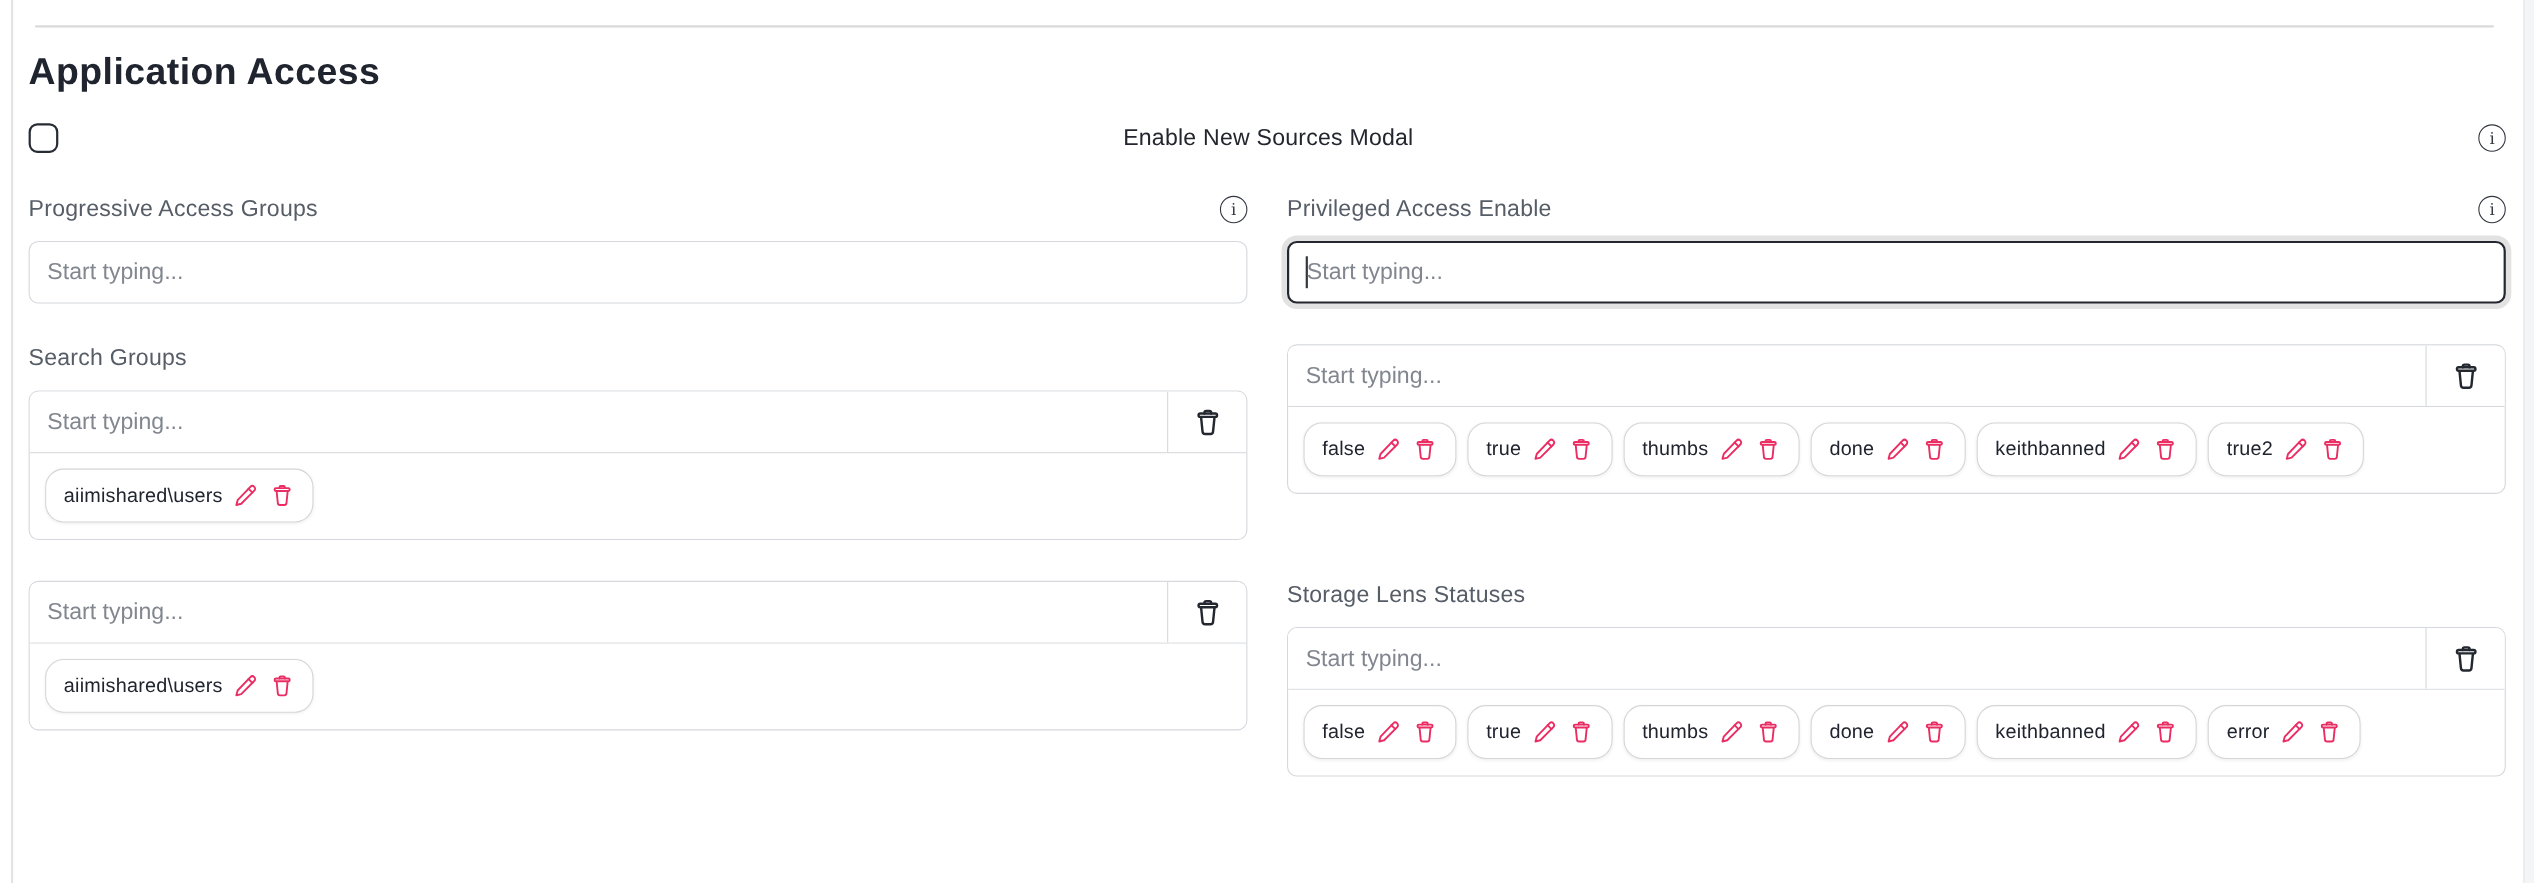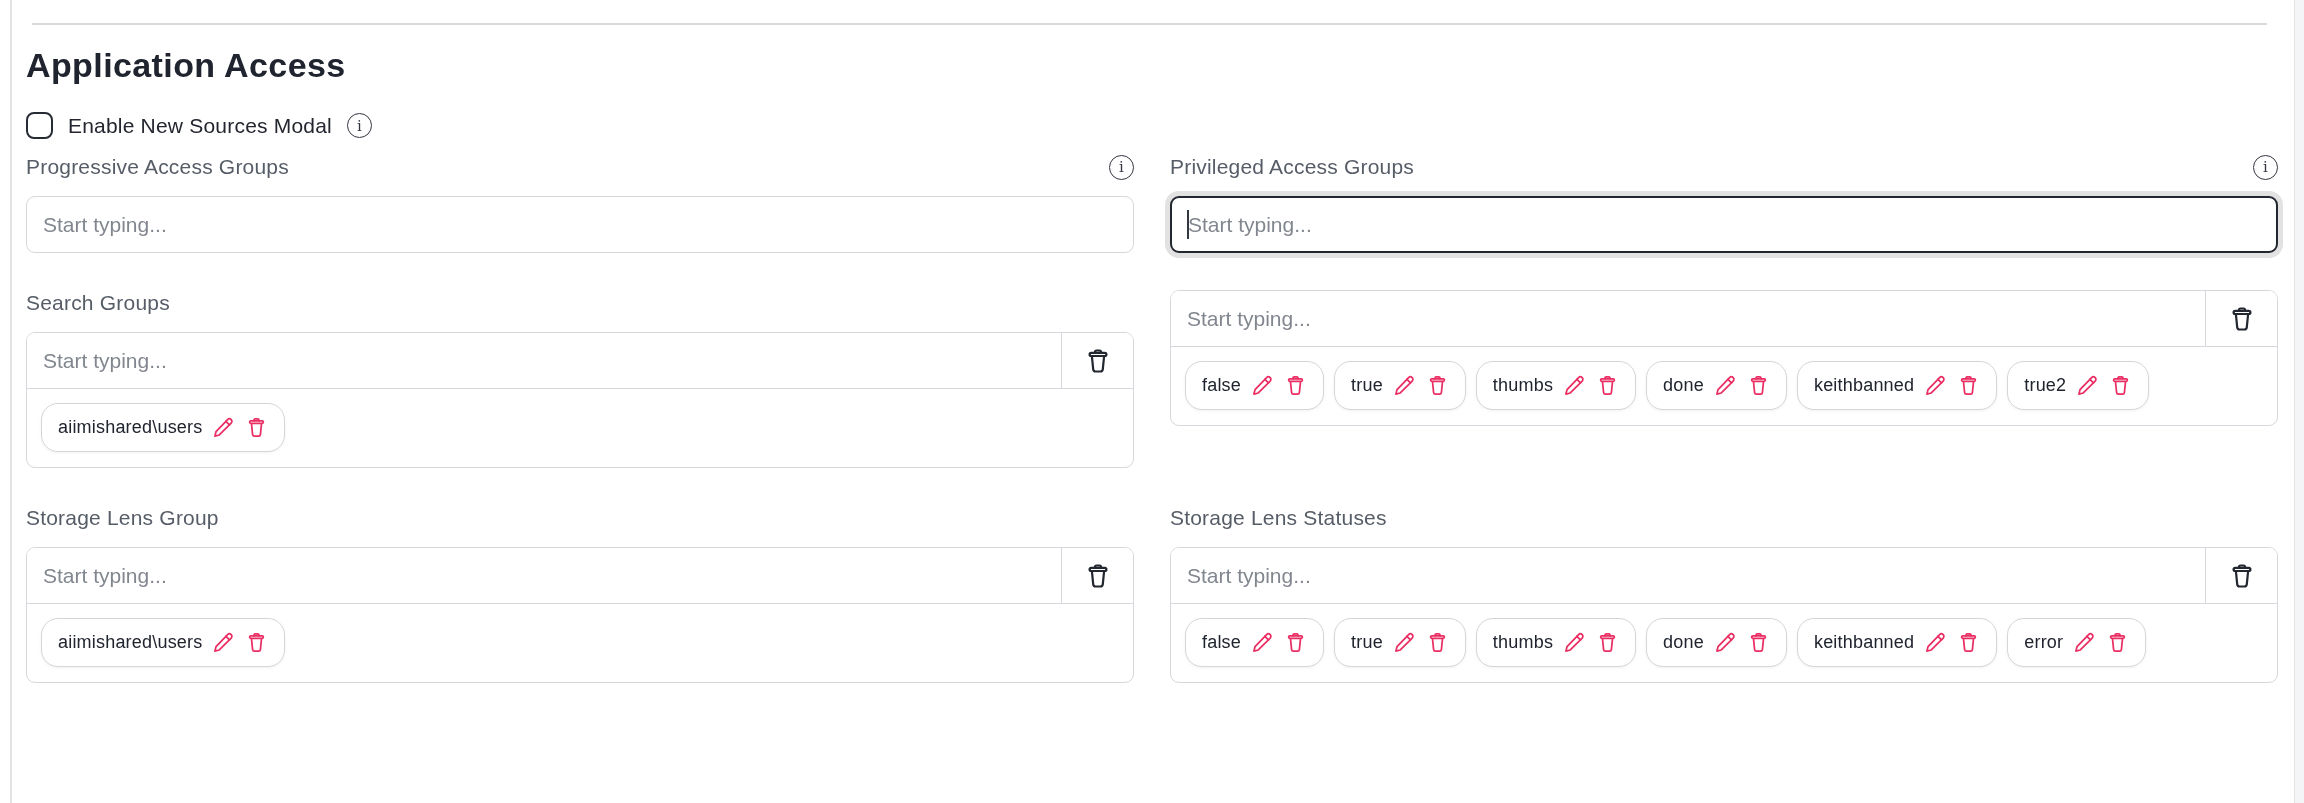--- a/index.html
+++ b/index.html
@@ -4,27 +4,27 @@
 <style>
   * { margin:0; padding:0; box-sizing:border-box; }
   html,body { width:2304px; height:803px; background:#fff; overflow:hidden;
     font-family:"Liberation Sans", sans-serif; }
   .left-line { position:absolute; left:10px; top:0; width:2px; height:803px; background:#e3e3e3; }
   .scroll-track { position:absolute; right:0; top:0; width:10px; height:803px; background:#f4f5f6; border-left:1.5px solid #e4e5e7; }
   .top-rule { position:absolute; top:23px; left:32px; width:2235px; height:2px; background:#d9d9d9; }
   .content { position:relative; padding:0 26px; }
   .page-title { padding-top:42px; font-size:34px; line-height:46px; font-weight:700;
     color:#20242e; letter-spacing:.4px; }
-  .checkbox-row { margin-top:24px; display:flex; align-items:center; gap:15px; }
+  .checkbox-row { margin-top:24px; display:flex; align-items:center; gap:15px;justify-content:space-between; }
   .checkbox { width:27px; height:27px; border:2.6px solid #272b33; border-radius:8px; background:#fff; cursor:pointer; flex:0 0 auto; }
   .checkbox-label { font-size:21px; color:#23262e; letter-spacing:.2px; }
   .info-icon { width:25px; height:25px; border-radius:50%; border:1.8px solid #33373f;
     display:inline-flex; align-items:center; justify-content:center;
     font-family:"DejaVu Serif", serif; font-size:15px; color:#33373f; flex:0 0 auto; cursor:pointer; background:#fff; }
-  .grid { margin-top:15px; display:grid; grid-template-columns:1fr 1fr; column-gap:36px; row-gap:37px; align-items:start; }
+  .grid { margin-top:38px; display:grid; grid-template-columns:1fr 1fr; column-gap:36px; row-gap:37px; align-items:start; }
   .field-head { display:flex; justify-content:space-between; align-items:center; margin-bottom:16px; min-height:26px; }
   .field-label { font-size:21px; color:#565d67; letter-spacing:.2px; }
   .input-wrap { position:relative; }
   .text-input { width:100%; height:57px; border:1.6px solid #d5d8dc; border-radius:9px;
     padding:0 16px; font-size:21px; color:#23262e; background:#fff; outline:none; }
   .text-input::placeholder { color:#82878f; }
   .text-input.focused { border:2.6px solid #23272f; box-shadow:0 0 0 5px #e2e2e2; }
   .caret { position:absolute; left:17px; top:14px; width:2px; height:29px; background:#33373e; }
   .multiselect { border:1.6px solid #d5d8dc; border-radius:9px; background:#fff; overflow:hidden; }
   .ms-top { display:flex; align-items:stretch; height:56px; border-bottom:1.6px solid #d5d8dc; }
@@ -64,21 +64,21 @@
         <span class="field-label">Progressive Access Groups</span>
         <span class="info-icon">i</span>
       </div>
       <div class="input-wrap">
         <input class="text-input" type="text" placeholder="Start typing..." style="">
       </div>
     </div>
 
     <div>
       <div class="field-head">
-        <span class="field-label">Privileged Access Groups</span>
+        <span class="field-label">Privileged Access Enable</span>
         <span class="info-icon">i</span>
       </div>
       <div class="input-wrap">
         <input class="text-input focused" type="text" placeholder="Start typing..." style="">
         <span class="caret"></span>
       </div>
     </div>
 
     <div>
       <div class="field-head">
@@ -236,23 +236,20 @@
                   <path d="M6.8 8.2l1.1 11a2 2 0 0 0 2 1.8h4.2a2 2 0 0 0 2-1.8l1.1-11"></path>
                 </svg>
               </span>
             </span>
 
           </div>
       </div>
     </div>
 
     <div>
-      <div class="field-head">
-        <span class="field-label">Storage Lens Group</span>
-      </div>
       <div class="multiselect">
         <div class="ms-top">
           <input class="ms-input" type="text" placeholder="Start typing..." style="">
           <button class="ms-clear">
             <span>
               <svg width="28" height="28" viewBox="0 0 24 24" fill="none" stroke="#23272f" stroke-width="1.9" stroke-linecap="round" stroke-linejoin="round">
                 <path d="M9.4 5V4.3a1.3 1.3 0 0 1 1.3-1.3h2.6a1.3 1.3 0 0 1 1.3 1.3V5"></path>
                 <rect x="4.8" y="5" width="14.4" height="2.7" rx="1.35"></rect>
                 <path d="M6.8 8.2l1.1 11a2 2 0 0 0 2 1.8h4.2a2 2 0 0 0 2-1.8l1.1-11"></path>
               </svg>

